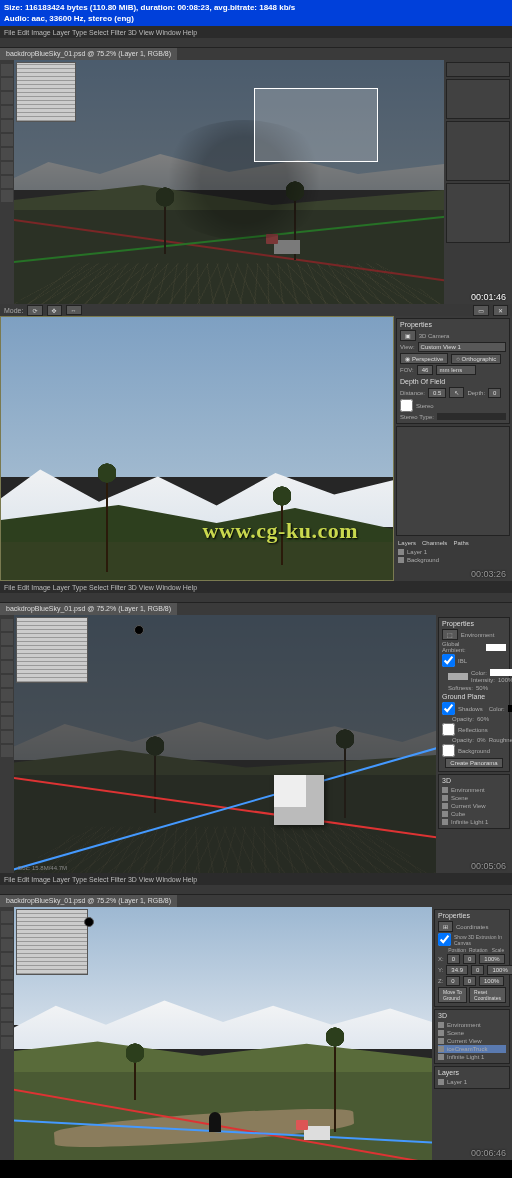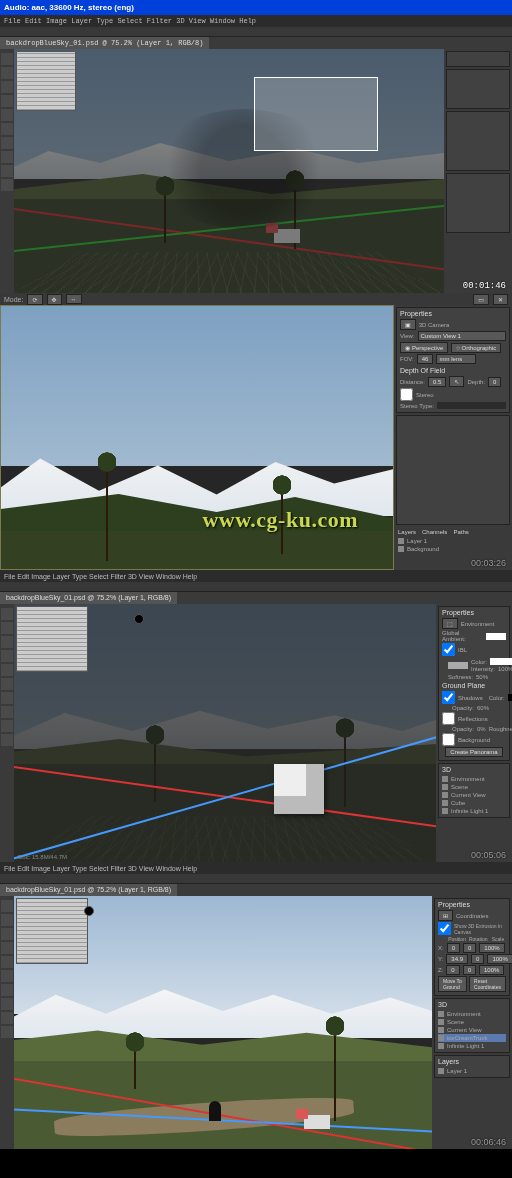--- a/index.html
+++ b/index.html
@@ -72,24 +72,25 @@
   .layers { background:#3a3a3a; padding:2px; font-size:6px; }
   .layers .hdr { display:flex; gap:6px; margin-bottom:2px; color:#ccc; }
 
   .truck { position:absolute; width:26px; height:14px; background:#ddd; }
   .truck::before { content:""; position:absolute; left:-8px; top:-6px; width:12px; height:10px; background:#d55; border-radius:1px; }
 </style>
 </head>
 <body>
 
 <div class="meta">
+  <div>Size: 116183424 bytes (110.80 MiB), duration: 00:08:23, avg.bitrate: 1848 kb/s</div>
   <div>Audio: aac, 33600 Hz, stereo (eng)</div>
 </div>
 
-<div class="frame" style="height:278px;font-family:Liberation Mono, monospace;">
+<div class="frame" style="height:278px;">
   <div class="menubar">File  Edit  Image  Layer  Type  Select  Filter  3D  View  Window  Help</div>
   <div class="toolbar"></div>
   <div class="tab">backdropBlueSky_01.psd @ 75.2% (Layer 1, RGB/8)</div>
 
   <div class="body" style="height:244px;">
     <div class="toolcol">
       <span></span>
         <span></span>
         <span></span>
         <span></span>

